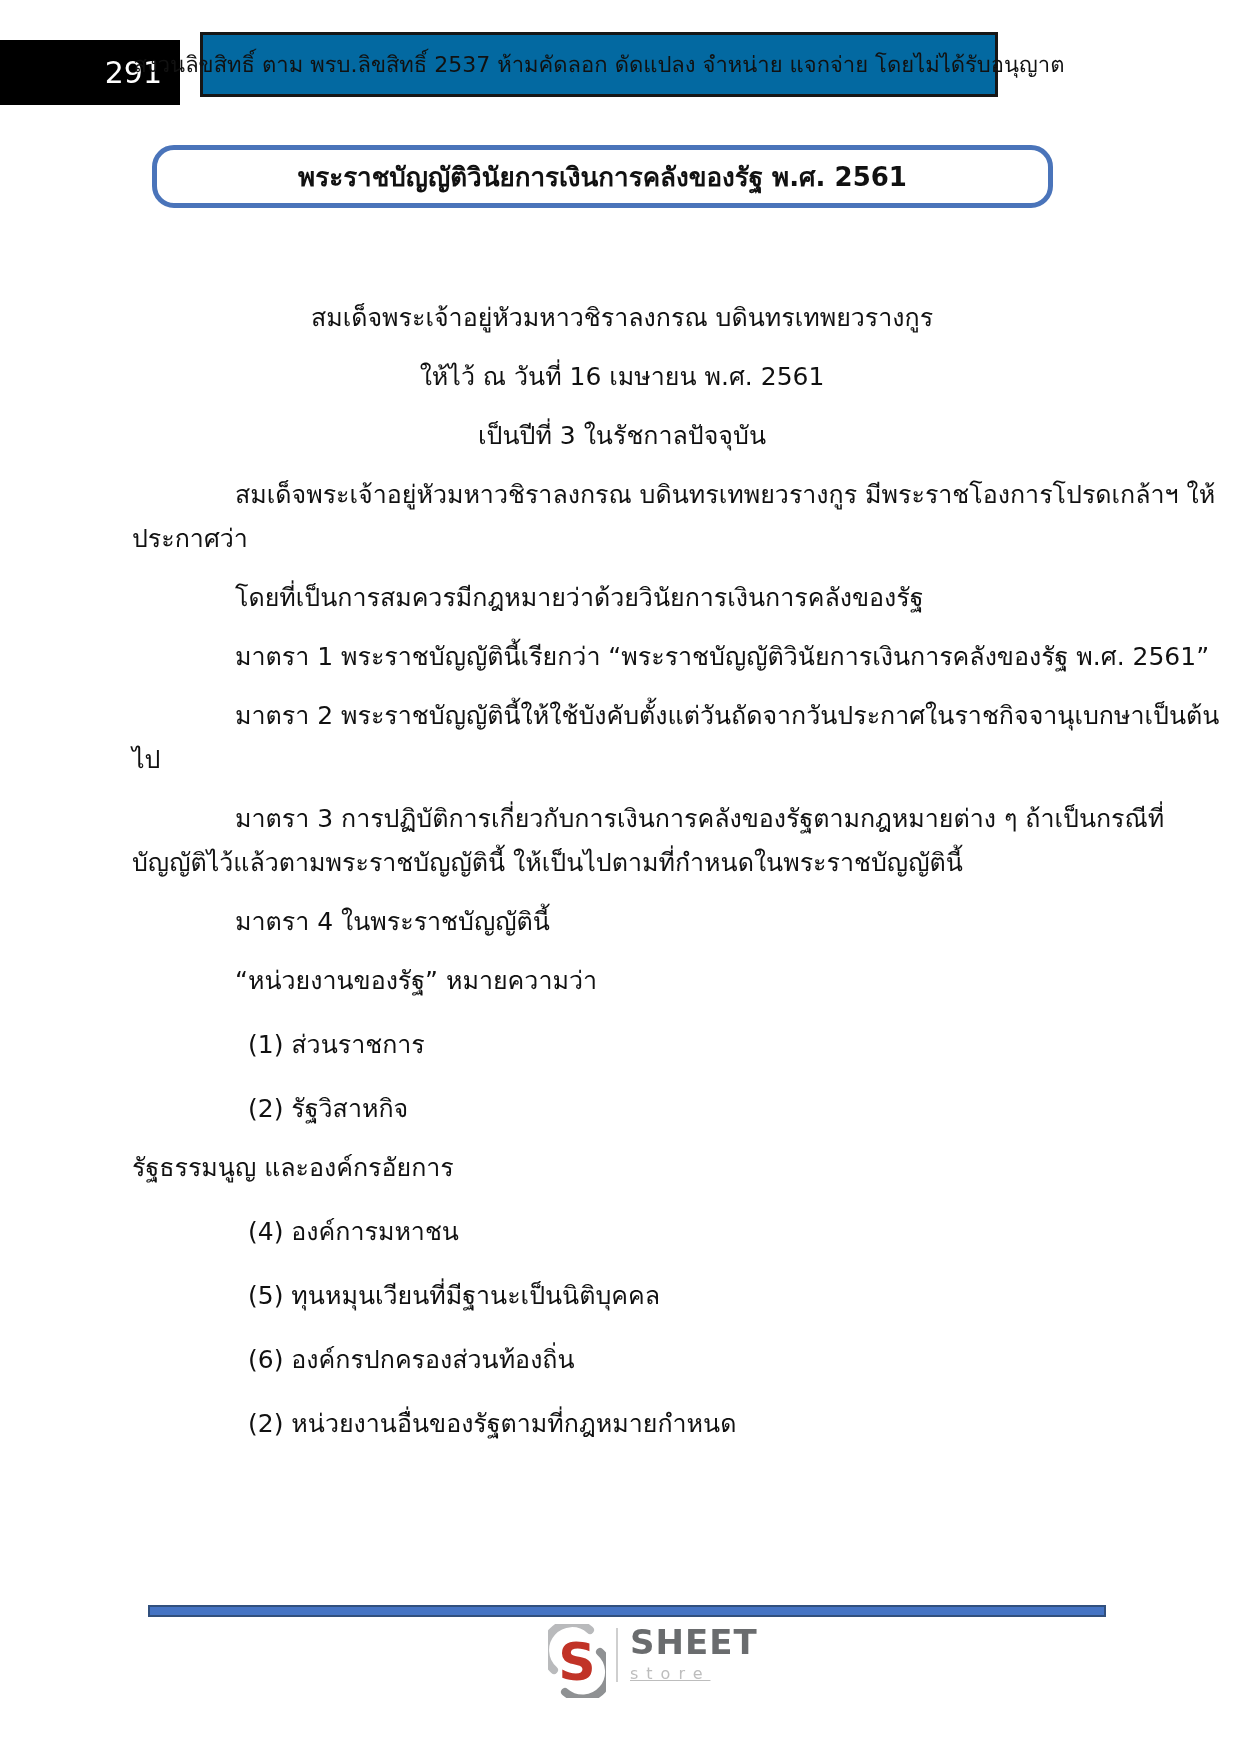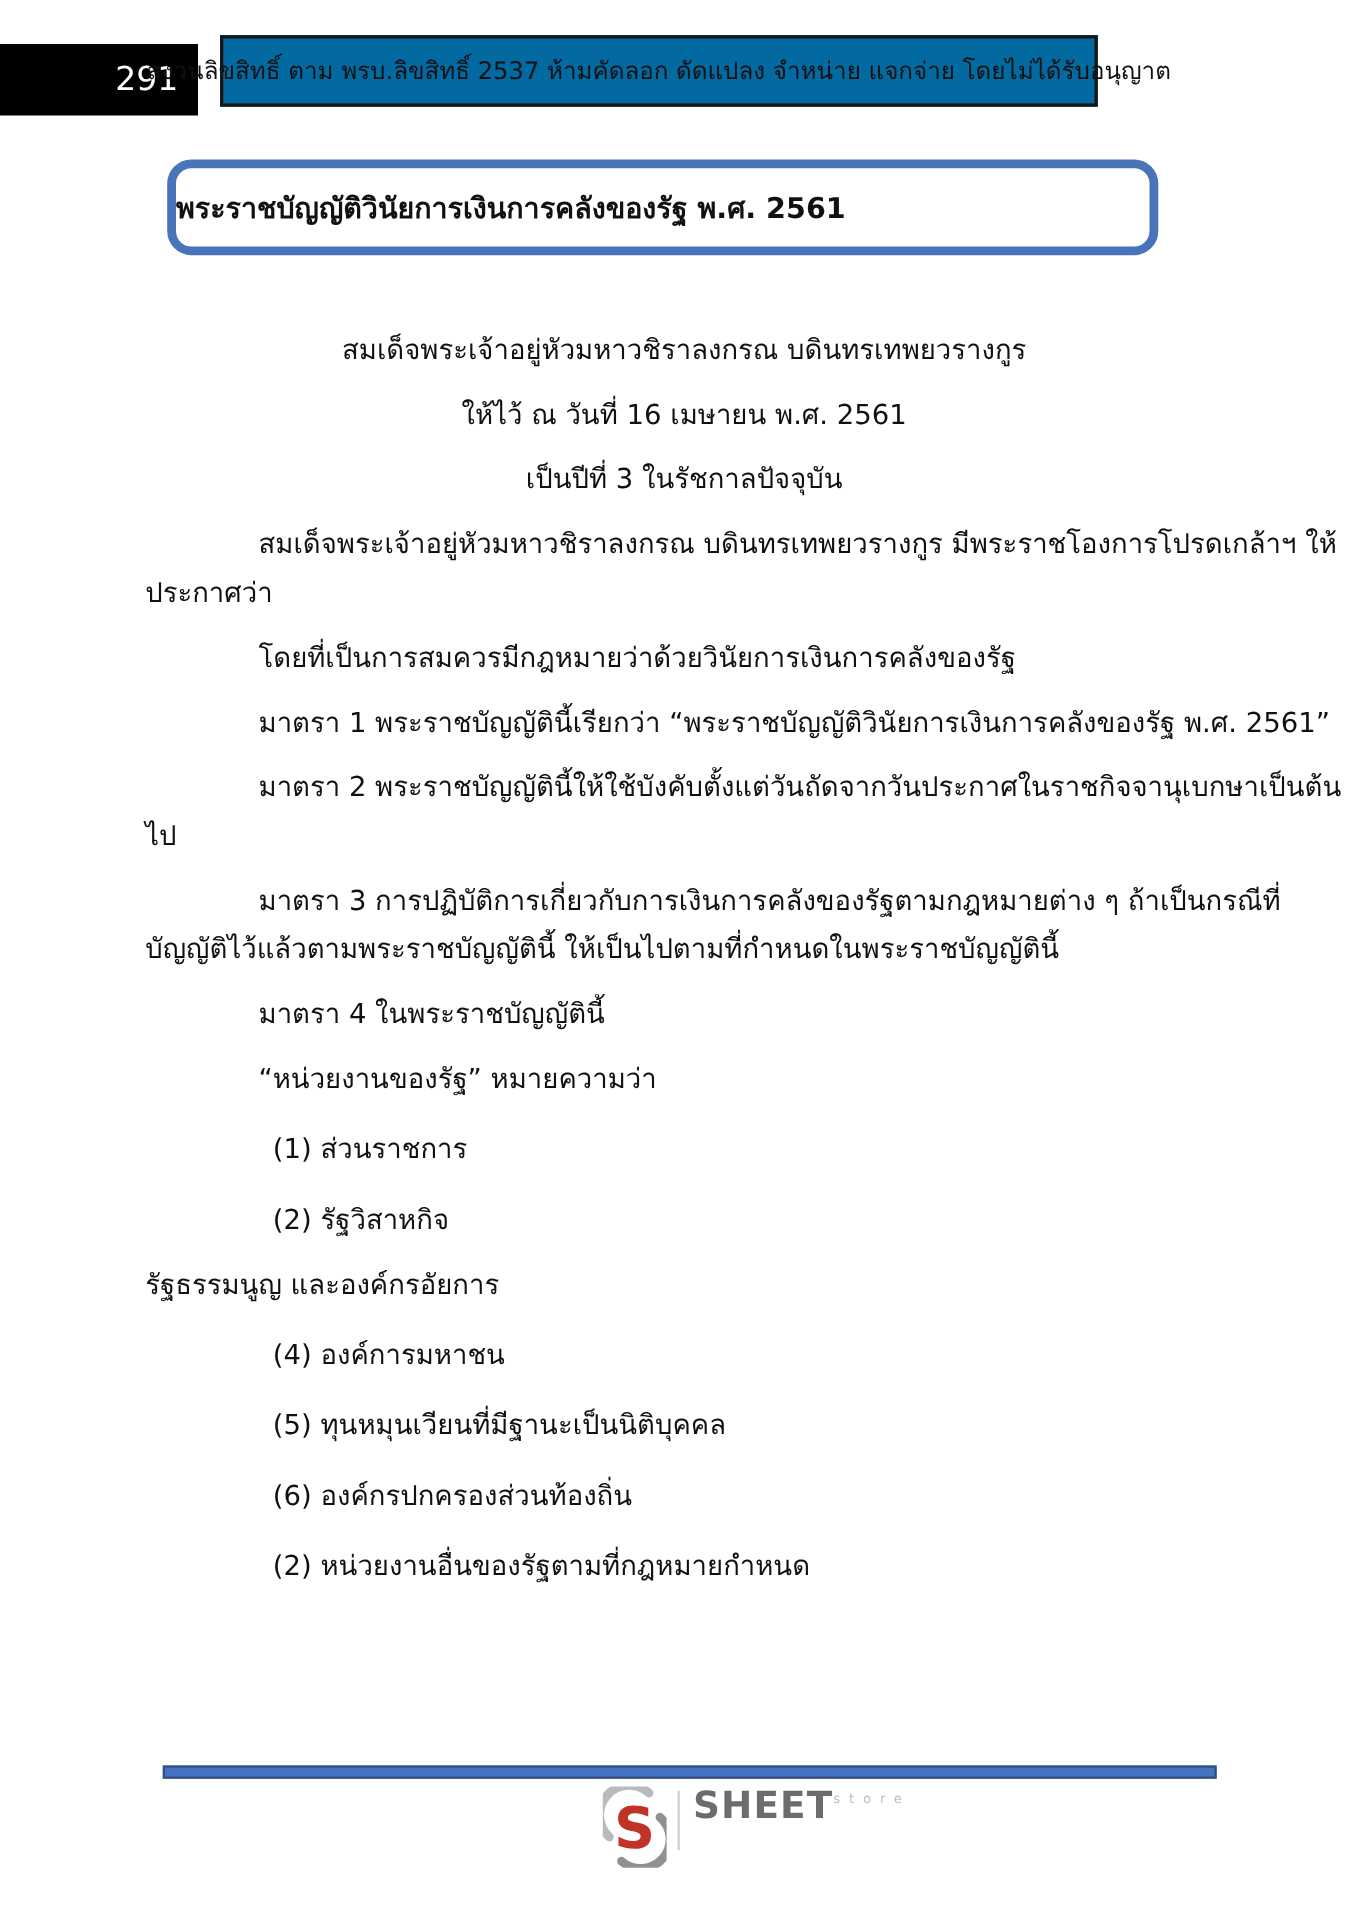--- a/index.html
+++ b/index.html
@@ -26,24 +26,24 @@
     width:798px; height:65px;
     border:3px solid #161616; box-sizing:border-box;
     background:#0369a1;
     display:flex; align-items:center; justify-content:center;
     font-size:22px; white-space:nowrap;
   }
 
   
   .title-box {
     position:absolute; left:152px; top:145px;
-    width:901px; height:87px; box-sizing:border-box;
-    border:8px solid #a21caf; border-radius:22px;
+    width:901px; height:63px; box-sizing:border-box;
+    border:5px solid #a21caf; border-radius:22px;
     background:#ffffff;
-    display:flex; align-items:center; 
+    display:flex; align-items:center; justify-content:center;
     font-weight:bold; font-size:26px;
   }
 
   
   .body-text {
     position:absolute; left:132px; top:296px;
     width:980px;
     font-size:25px; line-height:44px;
   }
   .bpara { margin:0 0 15px 0; }
@@ -59,28 +59,28 @@
     background:#4574C4; border:2px solid #31507E;
   }
   .logo {
     position:absolute; left:548px; top:1624px;
     display:flex; align-items:flex-start;
   }
   .logo-divider {
     width:2px; height:54px; background:#cfcfcf;
     margin:4px 12px 0 10px;
   }
-  .logo-text { display:flex; flex-direction:row; }
+  .logo-text { display:flex; flex-direction:column; }
   .logo-brand {
     font-size:34px; font-weight:bold; color:#6A6C6E;
     letter-spacing:1px; line-height:36px;
   }
   .logo-tagline {
-    font-size:12px; color:#BDBDBD;
-    letter-spacing:8px; margin-top:4px;
+    font-size:16px; color:#BDBDBD;
+    letter-spacing:8px; margin-top:4px;text-decoration:underline;
   }
 </style>
 </head>
 <body>
 
 <div class="page">
 
   <div class="pagenum-box">
     <span>291</span>
   </div>

